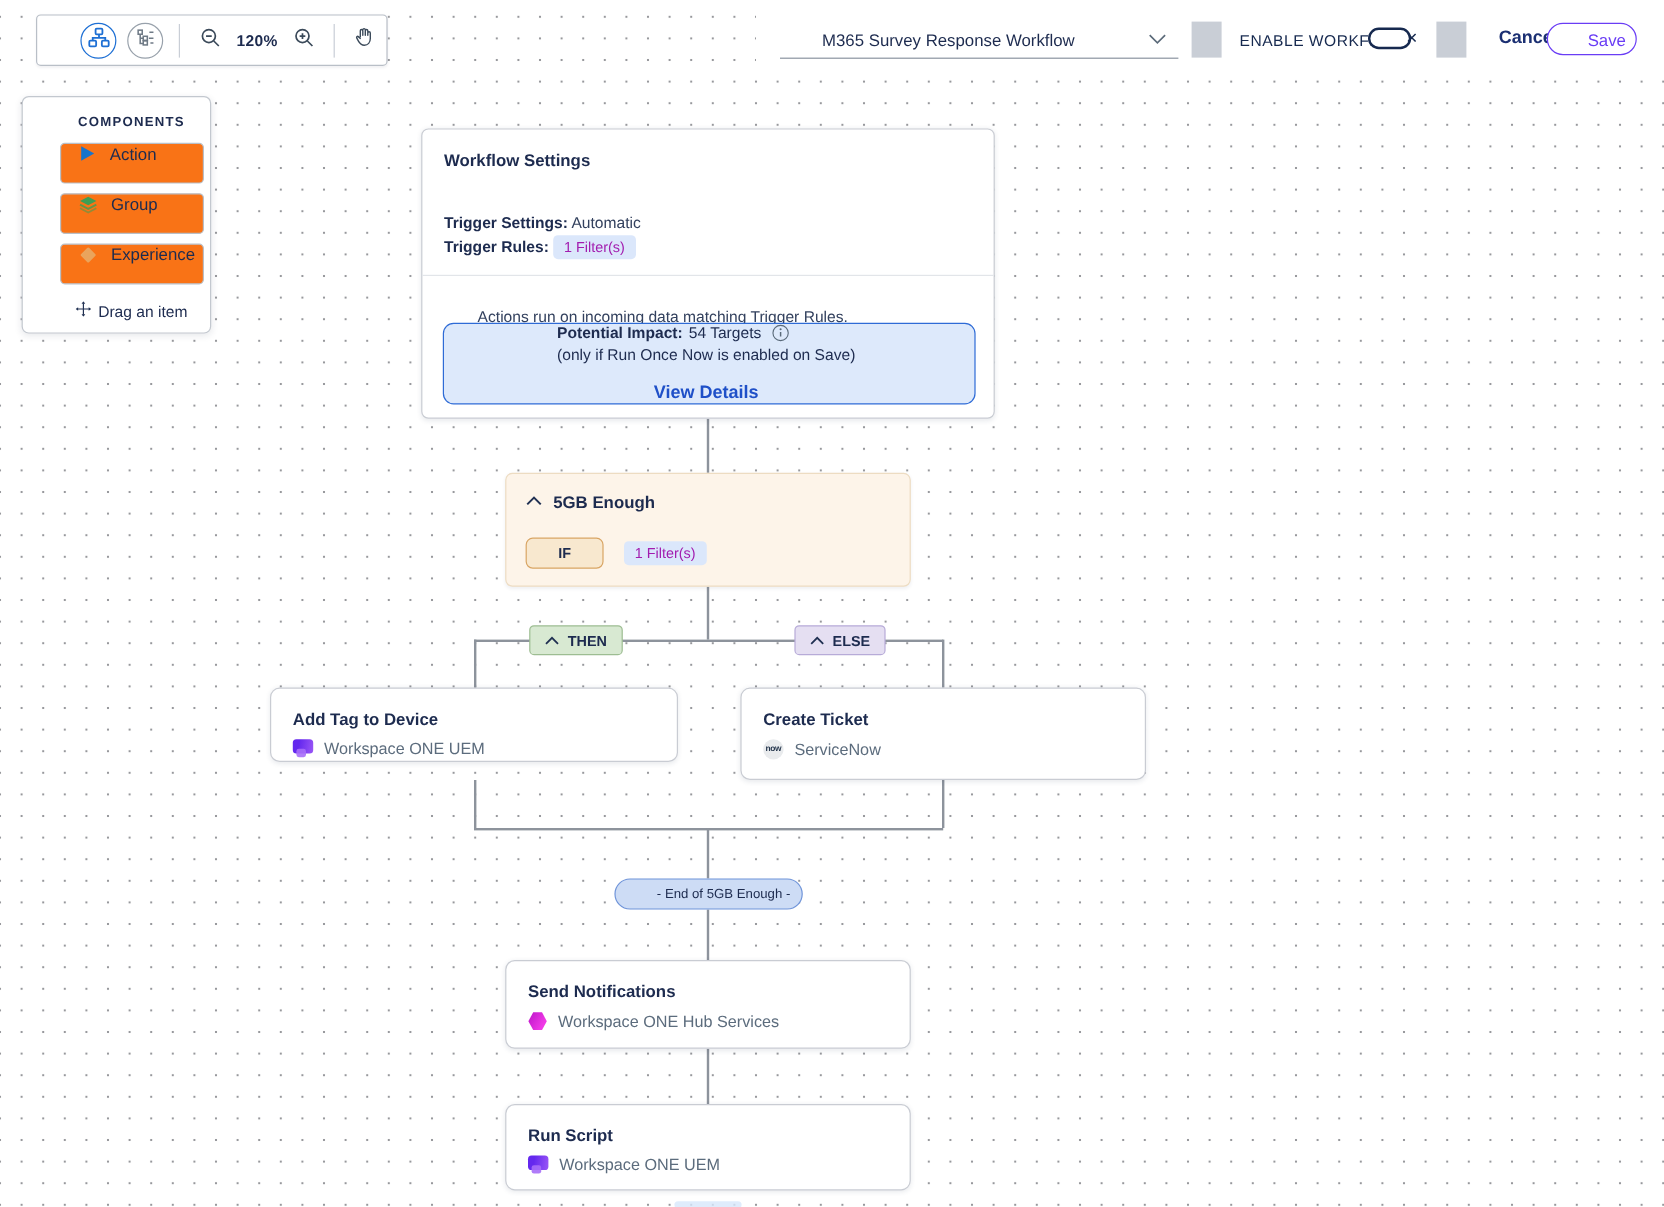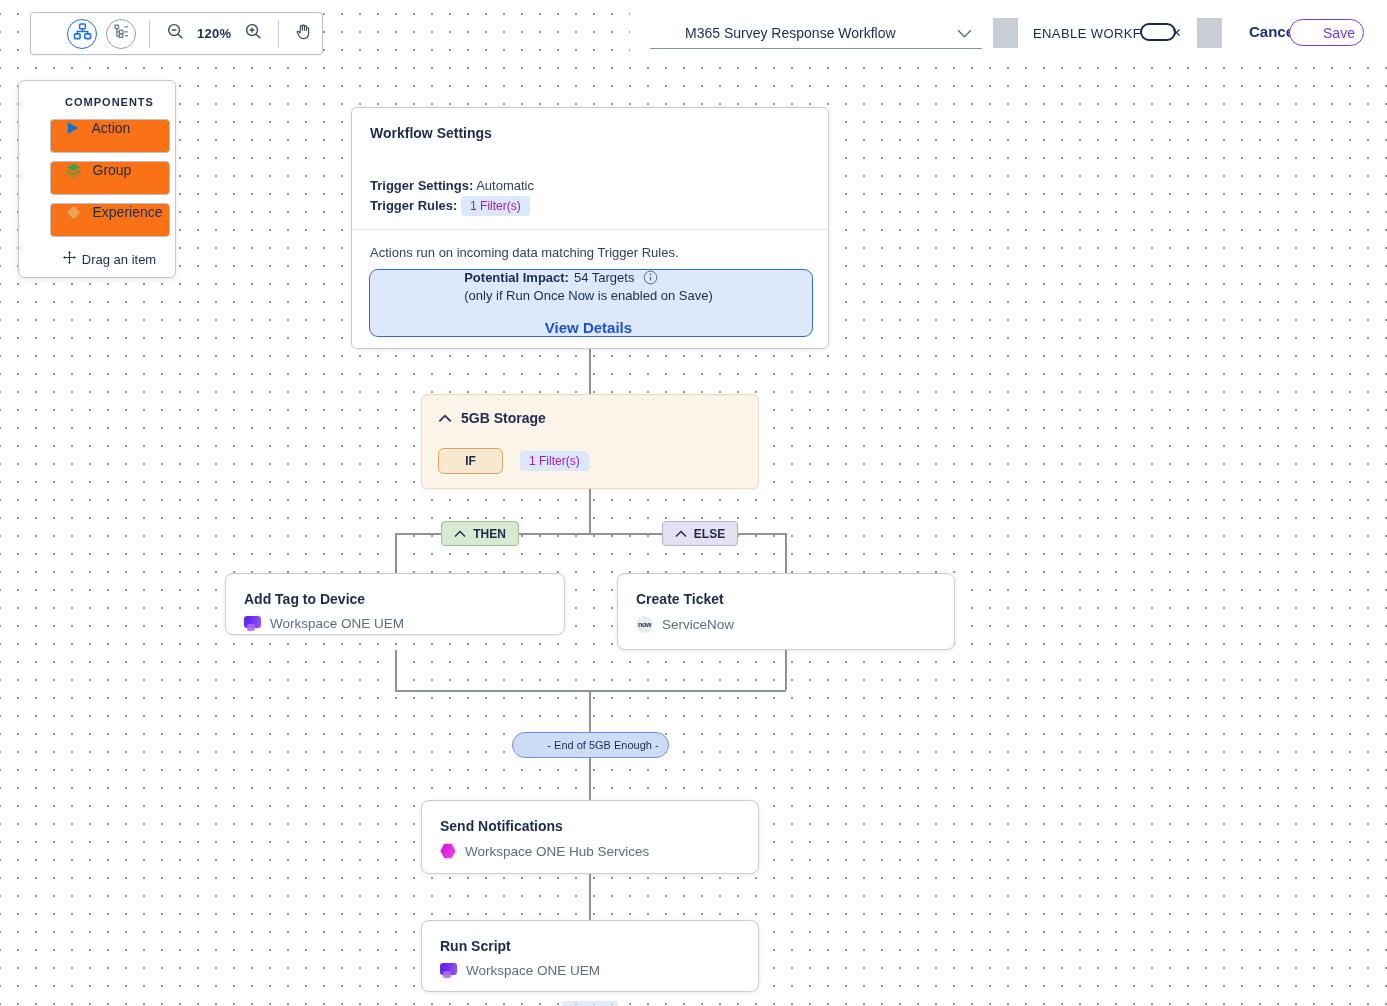--- a/index.html
+++ b/index.html
@@ -284,21 +284,21 @@
     <div class="card-title">Workflow Settings</div>
     <div class="meta-row" style="top:70px;">
       <b>Trigger Settings:</b>
       <span>Automatic</span>
     </div>
     <div class="meta-row" style="top:88px;">
       <b>Trigger Rules:</b>
       <span class="badge">1 Filter(s)</span>
     </div>
     <div class="settings-divider"></div>
-    <div class="meta-row" style="top:137px;">Actions run on incoming data matching Trigger Rules.</div>
+    <div class="meta-row" style="top:148px;margin-left:28px;">Actions run on incoming data matching Trigger Rules.</div>
     <div class="impact-box">
       <div>
         <div class="impact-line1">
           <b>Potential Impact:</b>
           <span>54 Targets</span>
           <span style="margin-left:4px; display:flex;">
             <svg width="15" height="15" viewBox="0 0 16 16">
                 <g fill="none" stroke="#5a6a7a">
                   <circle cx="8" cy="8" r="6.8" stroke-width="1"></circle>
             <path d="M8 7.2v4" stroke-width="1.3"></path>
@@ -313,21 +313,21 @@
     </div>
   </div>
 
   <div class="abs condition-node">
     <div class="cond-header">
       <span>
         <svg width="14" height="9" viewBox="0 0 12 8">
             <path d="M1 6.5L6 1.5 11 6.5" fill="none" stroke="#203052" stroke-width="1.5"></path>
           </svg>
       </span>
-      <span class="cond-title">5GB Storage</span>
+      <span class="cond-title">5GB Enough</span>
     </div>
     <div class="if-chip">IF</div>
     <span class="badge cond-badge">1 Filter(s)</span>
   </div>
 
   <div class="branch-label then-label">
     <span>
       <svg width="12" height="8" viewBox="0 0 12 8">
           <path d="M1 6.5L6 1.5 11 6.5" fill="none" stroke="#203052" stroke-width="1.5"></path>
         </svg>

